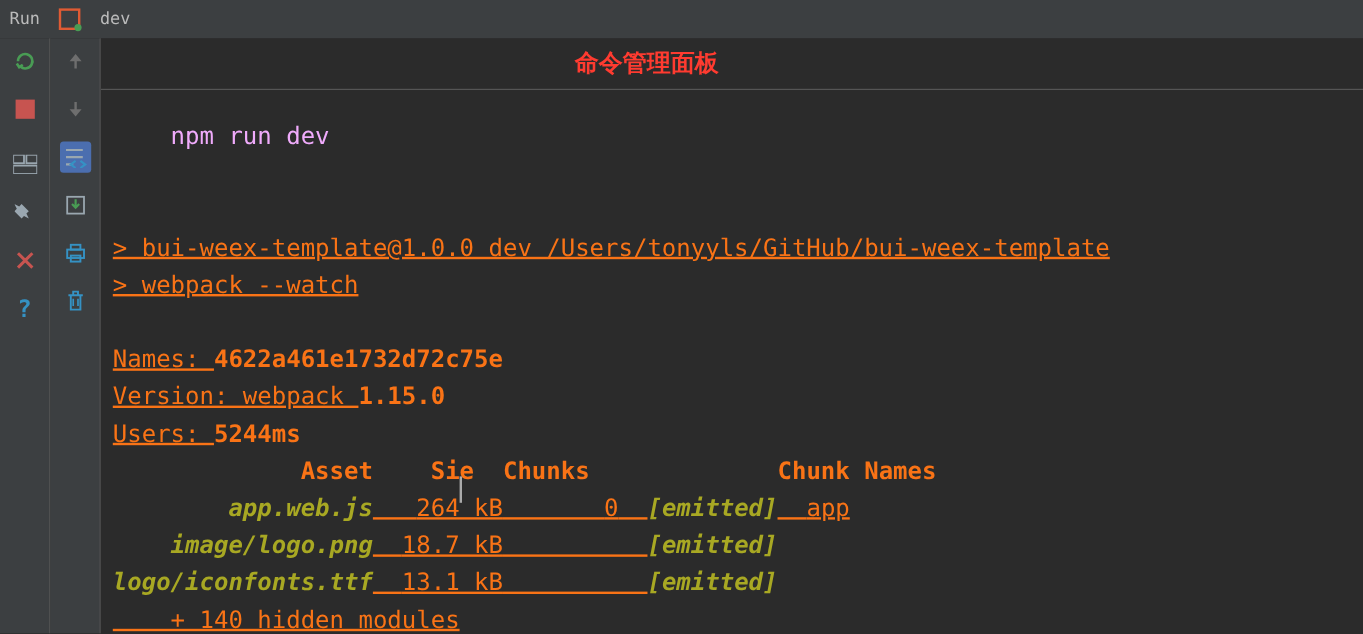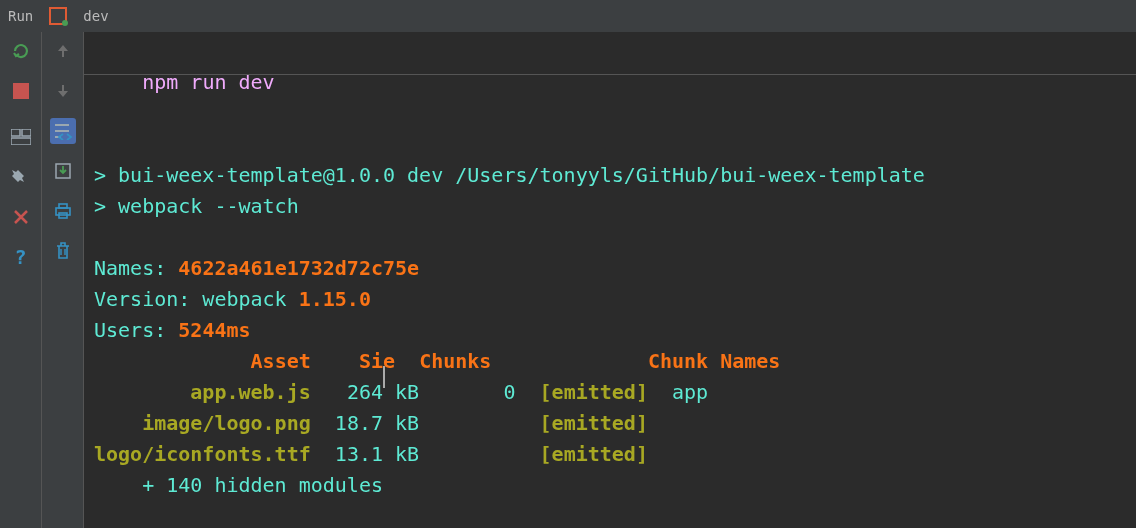--- a/index.html
+++ b/index.html
@@ -70,22 +70,22 @@
     background:#2b2b2b;
     padding: 4px 10px;
     line-height: 1.55;
     font-size: 20px;
     white-space: pre;
     position:relative;
     overflow:hidden;
   }
   .dim { color:#f0abfc; }
   .bold { font-weight:bold; color:#f97316; }
-  .yellow { color:#a8a823; font-weight:bold; }
-  .plain { color:#5eead4; }
+  .yellow { color:#a8a823; font-weight:bold;font-style:italic; }
+  .plain { color:#f97316;text-decoration:underline; }
   .annot {
     position:absolute;
     top: 6px;
     left: 395px;
     color:#ff3b30;
     font-size:20px;
     font-family: "PingFang SC","Microsoft YaHei",sans-serif;
     font-weight:600;
   }
   .divider {
@@ -186,20 +186,21 @@
     </div>
     <div class="ico">
       <svg width="18" height="20" viewBox="0 0 18 20">
           <path d="M3 5h12M5 5v12h8V5M7 2h4v3H7z" fill="none" stroke="#3592c4" stroke-width="1.6"></path>
           <path d="M7 8v6M11 8v6" stroke="#3592c4" stroke-width="1.4"></path>
         </svg>
     </div>
   </div>
 
   <div class="console">
+    <div class="annot">命令管理面板</div>
     <span class="dim">npm run dev</span>
     <div class="divider"></div>
 <span class="plain">
 </span><span class="plain">&gt; bui-weex-template@1.0.0 dev /Users/tonyyls/GitHub/bui-weex-template</span>
 <span class="plain">&gt; webpack --watch</span>
 <span class="plain">
 </span><span class="plain">Names: </span><span class="bold">4622a461e1732d72c75e</span>
 <span class="plain">Version: webpack </span><span class="bold">1.15.0</span>
 <span class="plain">Users: </span><span class="bold">5244ms</span>
 <span class="bold">             </span><span class="bold">Asset</span><span class="bold">    Si</span><span class="cursor-I"></span><span class="bold">e  </span><span class="bold">Chunks</span><span class="bold">             </span><span class="bold">Chunk Names</span>

